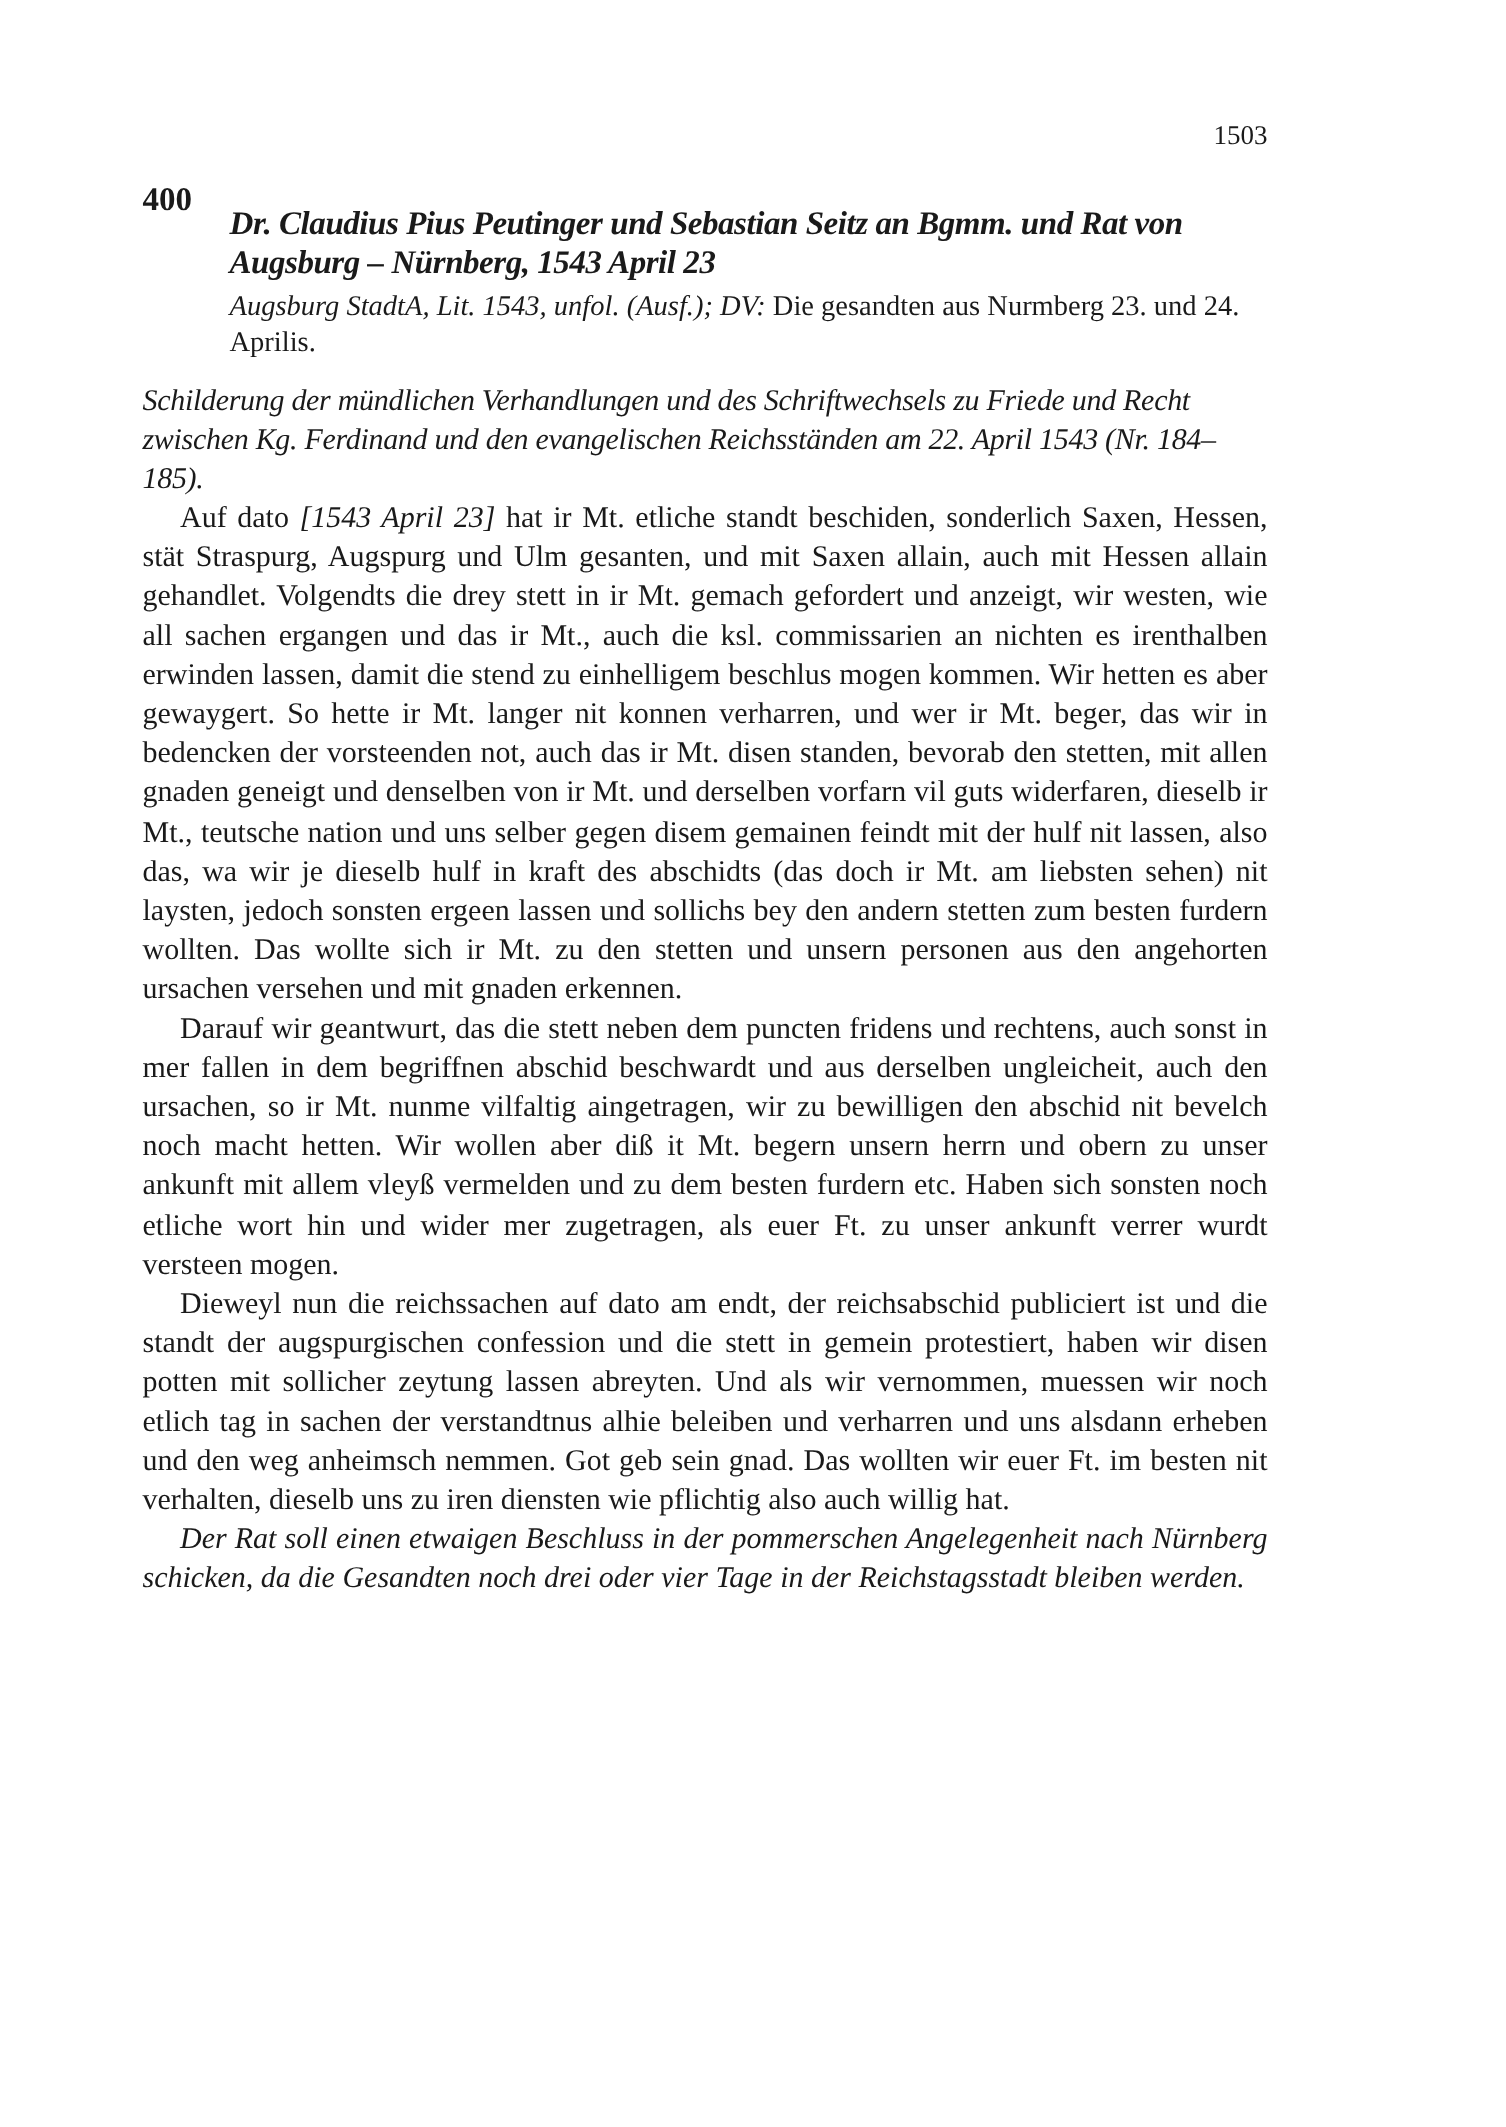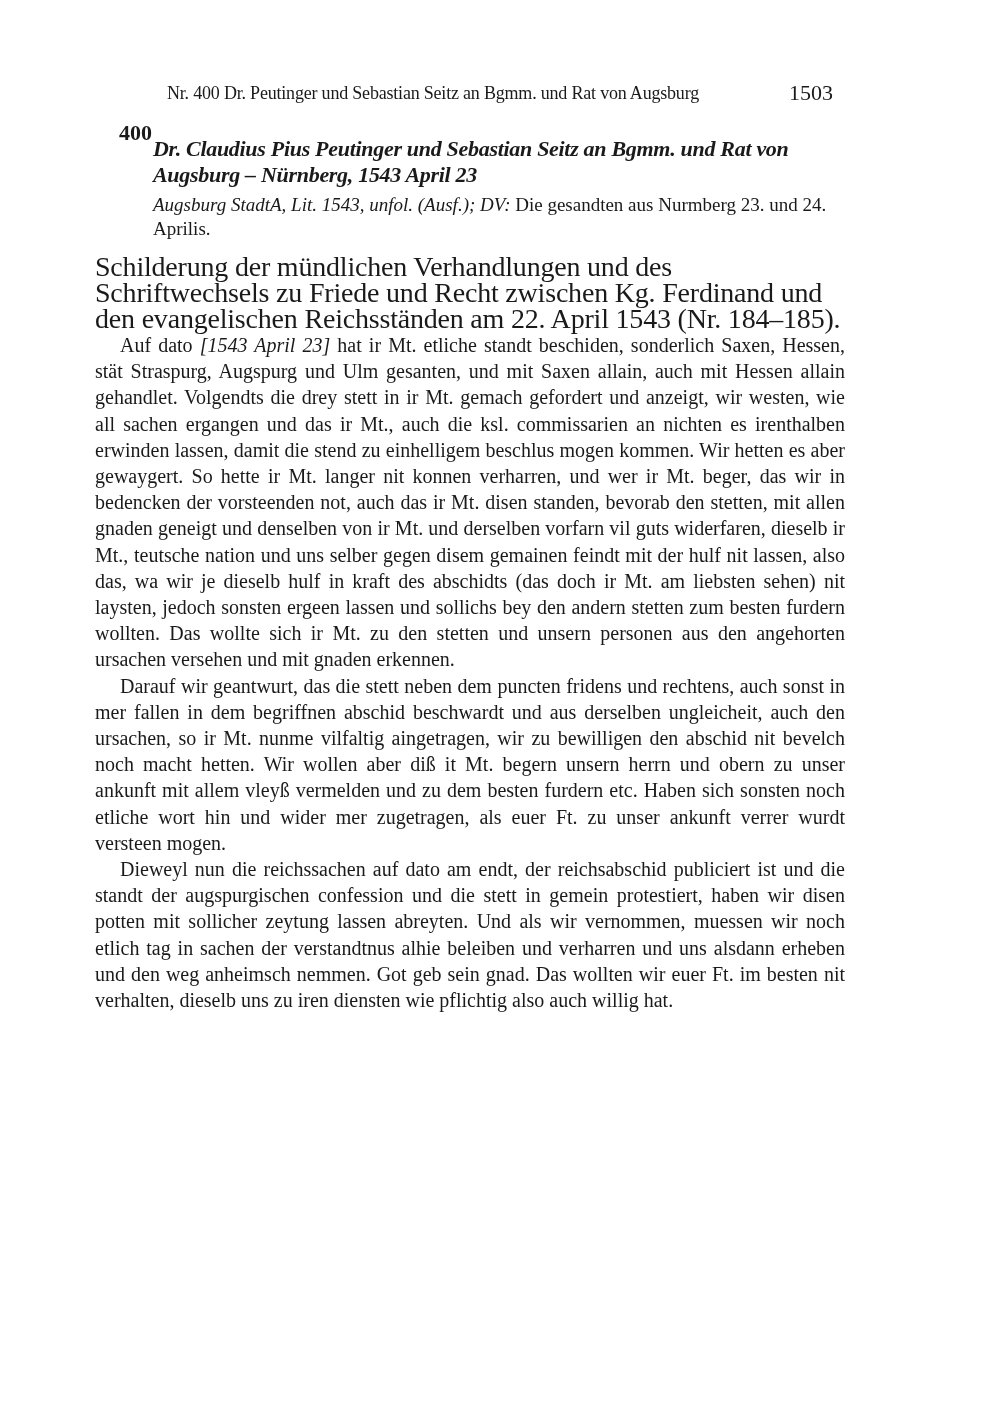--- a/index.html
+++ b/index.html
@@ -1,55 +1,55 @@
 <!DOCTYPE html>
 <html><head>
 <meta charset="utf-8">
 <style>
   html, body { margin: 0; padding: 0; background: #ffffff; }
   body { width: 1004px; height: 1418px; position: relative; overflow: hidden; color: #1a1a1a;
          font-family: "Liberation Serif", "DejaVu Serif", serif; }
   .page { position: absolute; left: 95px; top: 0; width: 750px; }
   .running-head { position: absolute; left: 72px; top: 80px; width: 678px; height: 28px; font-size: 18px; }
   .running-head .rh-text { position: absolute; left: 0; top: 3px; letter-spacing: -0.2px; }
-  .running-head .rh-page { position: absolute; right: 12px; top: 0; font-size: 22px; }
+  .running-head .rh-page { position: absolute; right: 0; top: 0; font-size: 18px; }
   .doc-head { position: absolute; left: 0; top: 120px; width: 750px; }
-  .doc-num { position: absolute; left: 0; top: 0; font-size: 22px; font-weight: bold; margin-left: 24px; }
+  .doc-num { position: absolute; left: 0; top: 0; font-size: 22px; font-weight: bold; }
   .doc-title { position: absolute; left: 58px; top: 16px; width: 692px; font-size: 22px; font-weight: bold;
                font-style: italic; line-height: 26px; letter-spacing: -0.3px; }
   .source { position: absolute; left: 58px; top: 193px; width: 692px; font-size: 19px; line-height: 24px; }
   .source .it { font-style: italic; }
-  .summary { position: absolute; left: 0; top: 254px; width: 750px; font-size: 28px; 
+  .summary { position: absolute; left: 0; top: 254px; width: 750px; font-size: 20px; font-style: italic;
              line-height: 26.2px; letter-spacing: -0.2px; }
   .body-text { position: absolute; left: 0; top: 332px; width: 750px; font-size: 20px; line-height: 26.2px;
                text-align: justify; }
   .body-text p { margin: 0; text-indent: 25px; font-family: Liberation Serif, serif; }
   .body-text p .it { font-style: italic; }
   .body-text p.note { font-style: italic; }
 </style>
 </head>
 <body>
 
 <div class="page">
 
   <div class="running-head">
-    <span class="rh-text">Nr. 400 Dr. Peutinger und Sebastian Seitz an Bgmm. und Rat von Augsburg</span>
     <span class="rh-page">1503</span>
   </div>
 
   <div class="doc-head">
     <span class="doc-num">400</span>
     <div class="doc-title">Dr. Claudius Pius Peutinger und Sebastian Seitz an Bgmm. und Rat von Augsburg – Nürnberg, 1543 April 23</div>
   </div>
 
   <div class="source">
     <span class="it">Augsburg StadtA, Lit. 1543, unfol. (Ausf.); DV:</span><span> Die gesandten aus Nurmberg 23. und 24. Aprilis.</span>
   </div>
 
   <div class="summary">Schilderung der mündlichen Verhandlungen und des Schriftwechsels zu Friede und Recht zwischen Kg. Ferdinand und den evangelischen Reichsständen am 22. April 1543 (Nr. 184–185).</div>
 
   <div class="body-text">
     <p><span>Auf dato </span><span class="it">[1543 April 23]</span><span> hat ir Mt. etliche standt beschiden, sonderlich Saxen, Hessen, stät Straspurg, Augspurg und Ulm gesanten, und mit Saxen allain, auch mit Hessen allain gehandlet. Volgendts die drey stett in ir Mt. gemach gefordert und anzeigt, wir westen, wie all sachen ergangen und das ir Mt., auch die ksl. commissarien an nichten es irenthalben erwinden lassen, damit die stend zu einhelligem beschlus mogen kommen. Wir hetten es aber gewaygert. So hette ir Mt. langer nit konnen verharren, und wer ir Mt. beger, das wir in bedencken der vorsteenden not, auch das ir Mt. disen standen, bevorab den stetten, mit allen gnaden geneigt und denselben von ir Mt. und derselben vorfarn vil guts widerfaren, dieselb ir Mt., teutsche nation und uns selber gegen disem gemainen feindt mit der hulf nit lassen, also das, wa wir je dieselb hulf in kraft des abschidts (das doch ir Mt. am liebsten sehen) nit laysten, jedoch sonsten ergeen lassen und sollichs bey den andern stetten zum besten furdern wollten. Das wollte sich ir Mt. zu den stetten und unsern personen aus den angehorten ursachen versehen und mit gnaden erkennen.</span></p>
     <p>Darauf wir geantwurt, das die stett neben dem puncten fridens und rechtens, auch sonst in mer fallen in dem begriffnen abschid beschwardt und aus derselben ungleicheit, auch den ursachen, so ir Mt. nunme vilfaltig aingetragen, wir zu bewilligen den abschid nit bevelch noch macht hetten. Wir wollen aber diß it Mt. begern unsern herrn und obern zu unser ankunft mit allem vleyß vermelden und zu dem besten furdern etc. Haben sich sonsten noch etliche wort hin und wider mer zugetragen, als euer Ft. zu unser ankunft verrer wurdt versteen mogen.</p>
     <p>Dieweyl nun die reichssachen auf dato am endt, der reichsabschid publiciert ist und die standt der augspurgischen confession und die stett in gemein protestiert, haben wir disen potten mit sollicher zeytung lassen abreyten. Und als wir vernommen, muessen wir noch etlich tag in sachen der verstandtnus alhie beleiben und verharren und uns alsdann erheben und den weg anheimsch nemmen. Got geb sein gnad. Das wollten wir euer Ft. im besten nit verhalten, dieselb uns zu iren diensten wie pflichtig also auch willig hat.</p>
+    <p class="note">Der Rat soll einen etwaigen Beschluss in der pommerschen Angelegenheit nach Nürnberg schicken, da die Gesandten noch drei oder vier Tage in der Reichstagsstadt bleiben werden.</p>
   </div>
 
 </div>
 
 </body></html>

